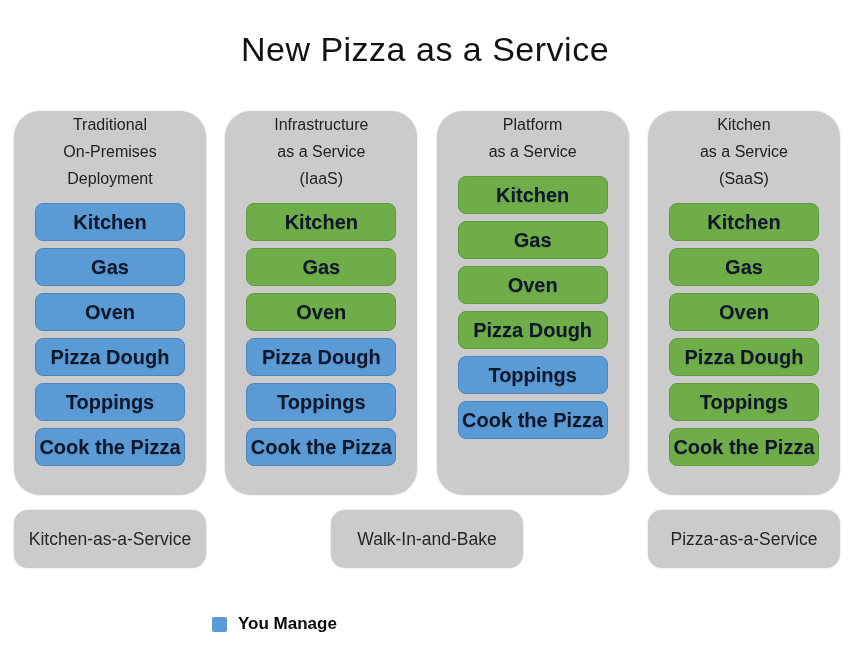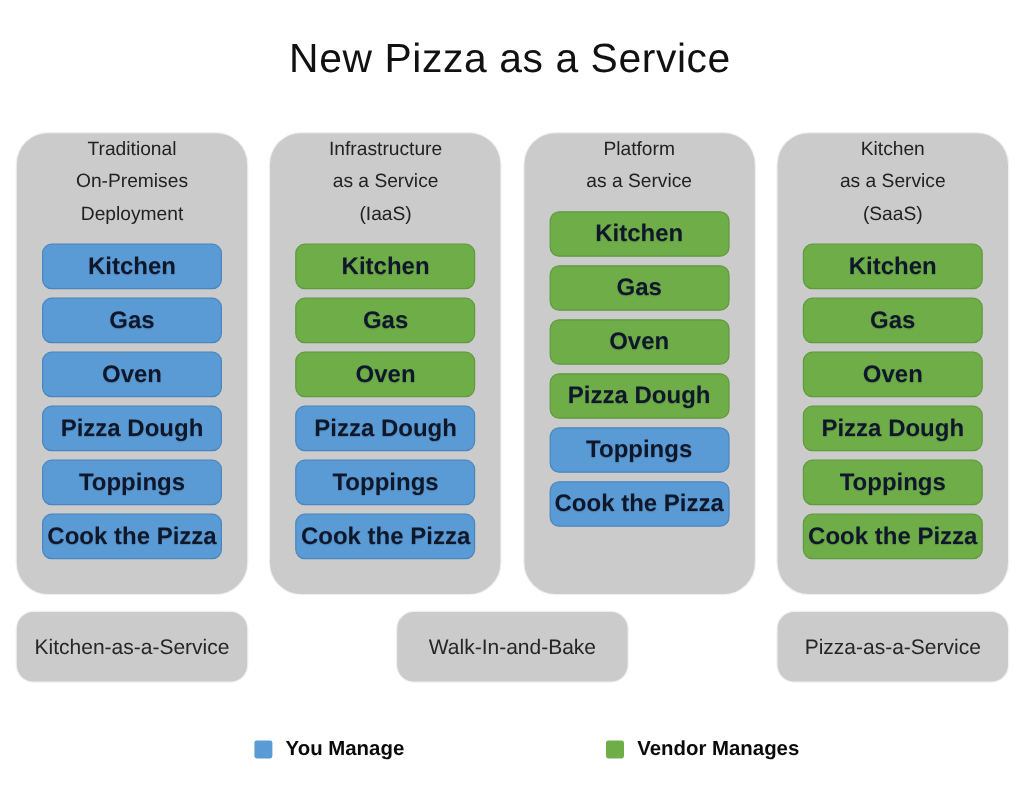--- a/index.html
+++ b/index.html
@@ -159,17 +159,13 @@
     <div class="footer-box">Kitchen-as-a-Service</div>
     <div class="footer-box">Walk-In-and-Bake</div>
     <div class="footer-box">Pizza-as-a-Service</div>
   </div>
 
 <div class="legend">
     <div class="legend-entry e0">
       <div class="legend-swatch" style="background: rgb(91, 155, 213);"></div>
       <div class="legend-label">You Manage</div>
     </div>
-    <div class="legend-entry e1">
-      <div class="legend-swatch" style="background: rgb(111, 173, 73);"></div>
-      <div class="legend-label">Vendor Manages</div>
-    </div>
   </div>
 
 </body></html>

